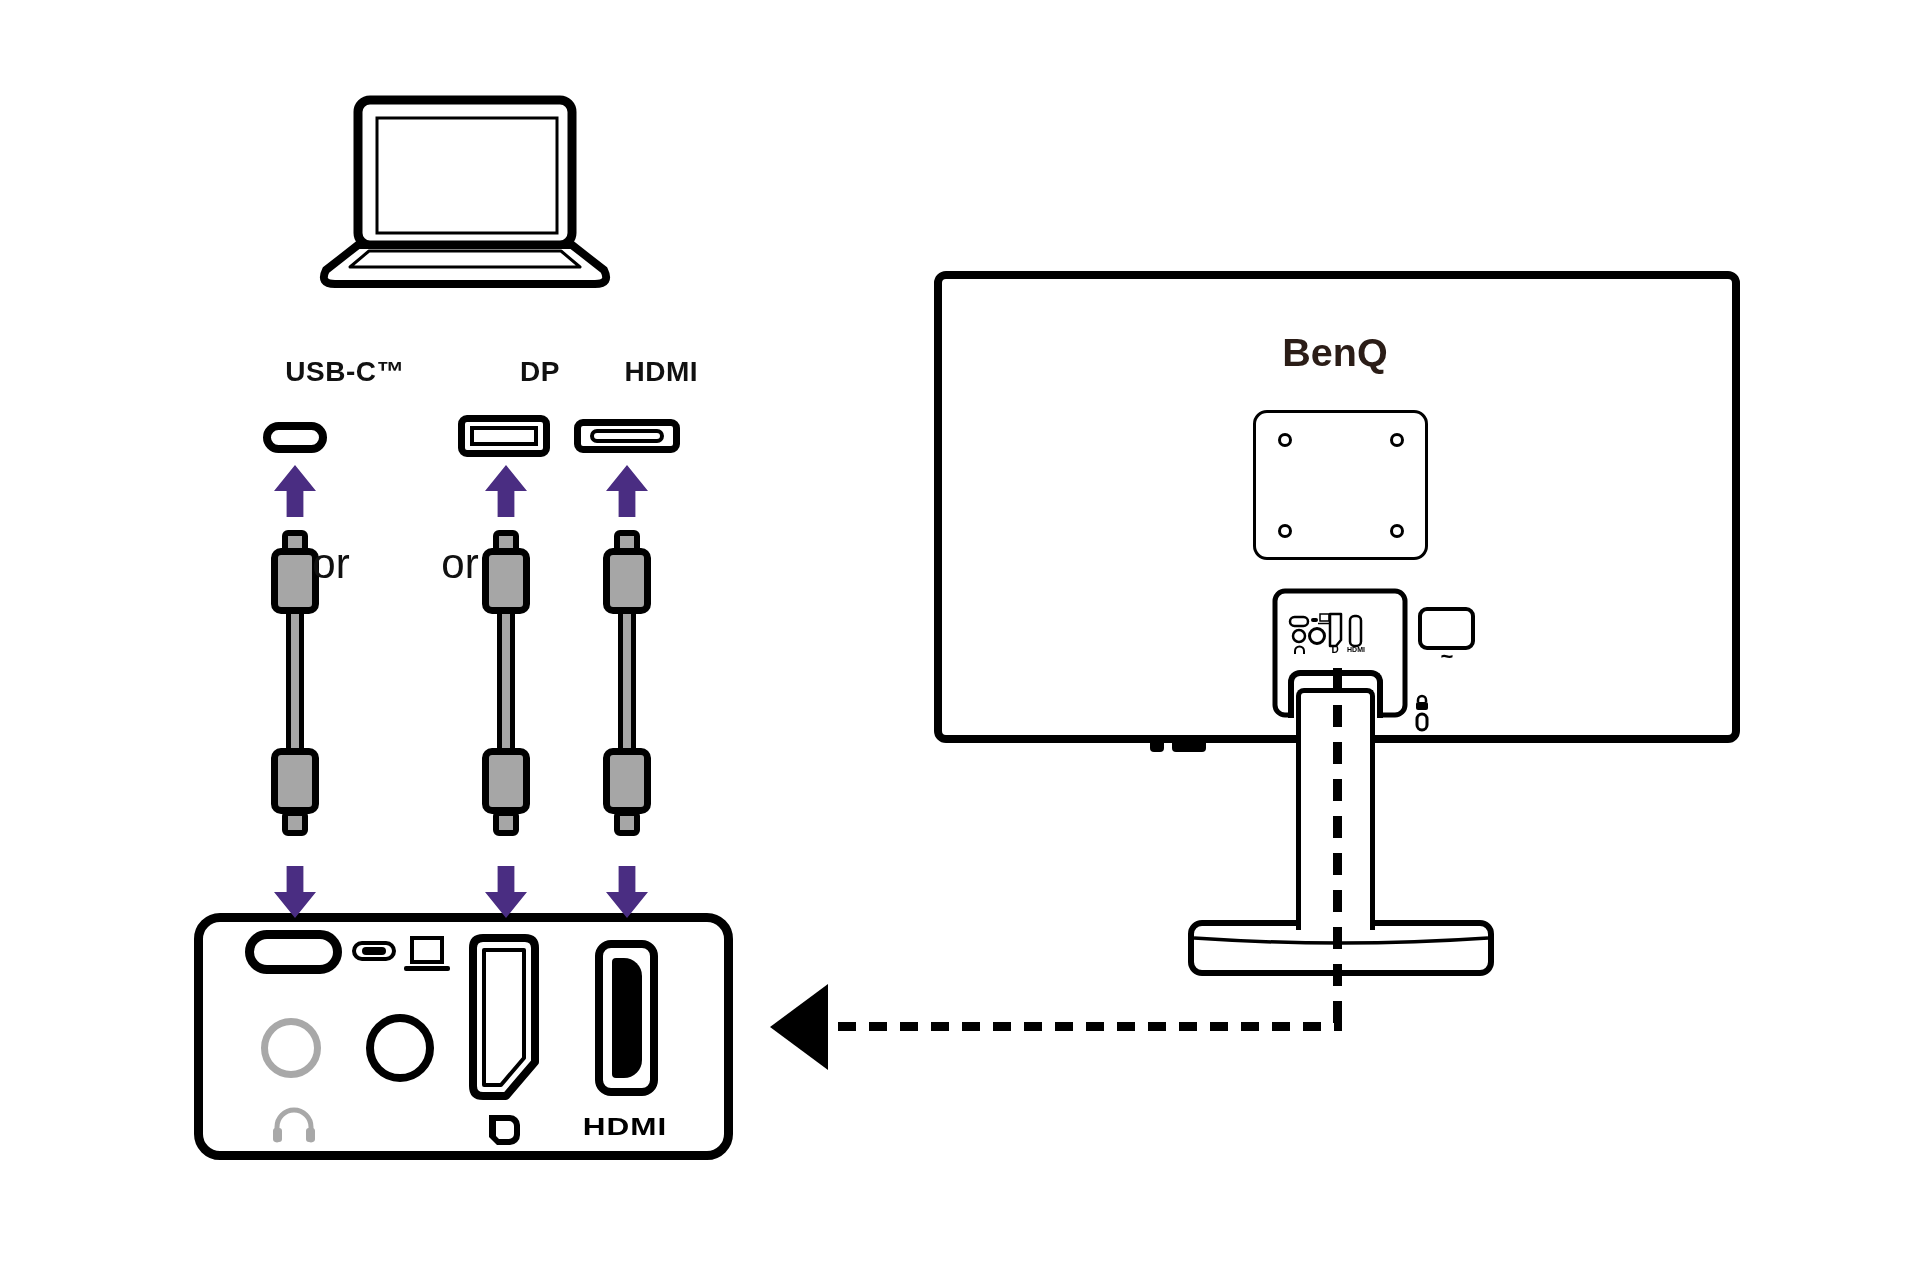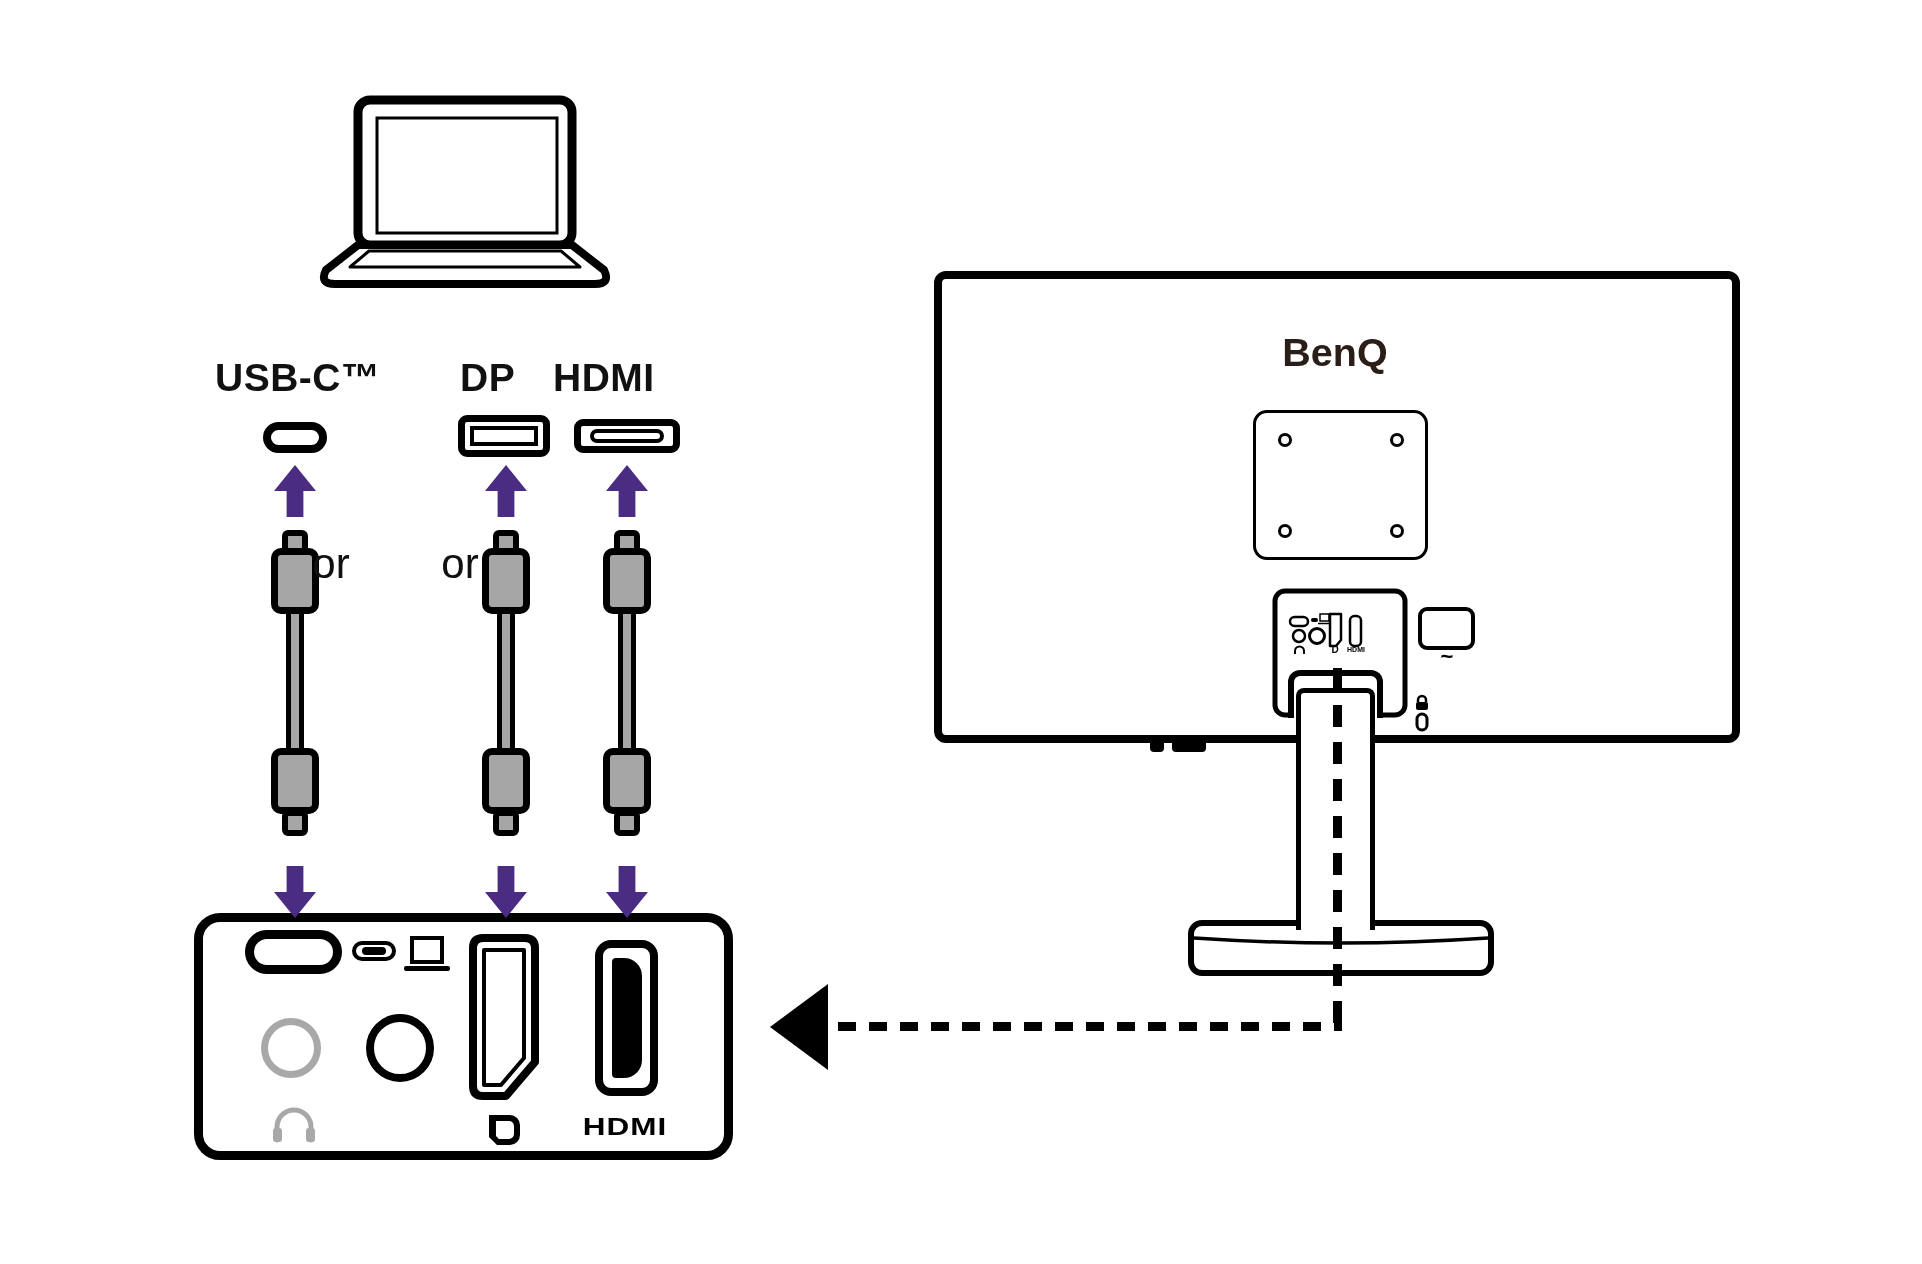--- a/index.html
+++ b/index.html
@@ -1,19 +1,19 @@
 <!DOCTYPE html>
 <html style="--arrow-purple: #4a2d82; --cable-gray: #a6a6a6; --muted-gray: #a8a8a8; --logo-brown: #2b1d17; --ink: #000000;"><head>
 <meta charset="utf-8">
 <style>
   html,body{margin:0;padding:0;background:#fff;}
   #canvas{position:relative;width:1922px;height:1264px;background:#fff;overflow:hidden;
           font-family:"Liberation Sans", sans-serif;color:#000;}
   .abs{position:absolute;box-sizing:border-box;}
-  .lbl{font-weight:bold;font-size:39px;text-align:left;letter-spacing:0.5px;color:#111;}
+  .lbl{font-weight:bold;font-size:28px;text-align:right;letter-spacing:0.5px;color:#111;}
   .or{font-size:42px;text-align:center;color:#111;}
   
   .arrow{background:var(--arrow-purple,#4a2d82);}
   .arrow.up{clip-path:polygon(50% 0%,100% 50%,70% 50%,70% 100%,30% 100%,30% 50%,0% 50%);}
   .arrow.down{clip-path:polygon(30% 0%,70% 0%,70% 50%,100% 50%,50% 100%,0% 50%,30% 50%);}
   
   .plug{background:var(--cable-gray,#a6a6a6);border:7px solid #000;border-radius:10px;}
   .tab{background:var(--cable-gray,#a6a6a6);border:6px solid #000;border-radius:6px;}
   .cord{background:var(--cable-gray,#a6a6a6);border-left:5px solid #000;border-right:5px solid #000;}
   

